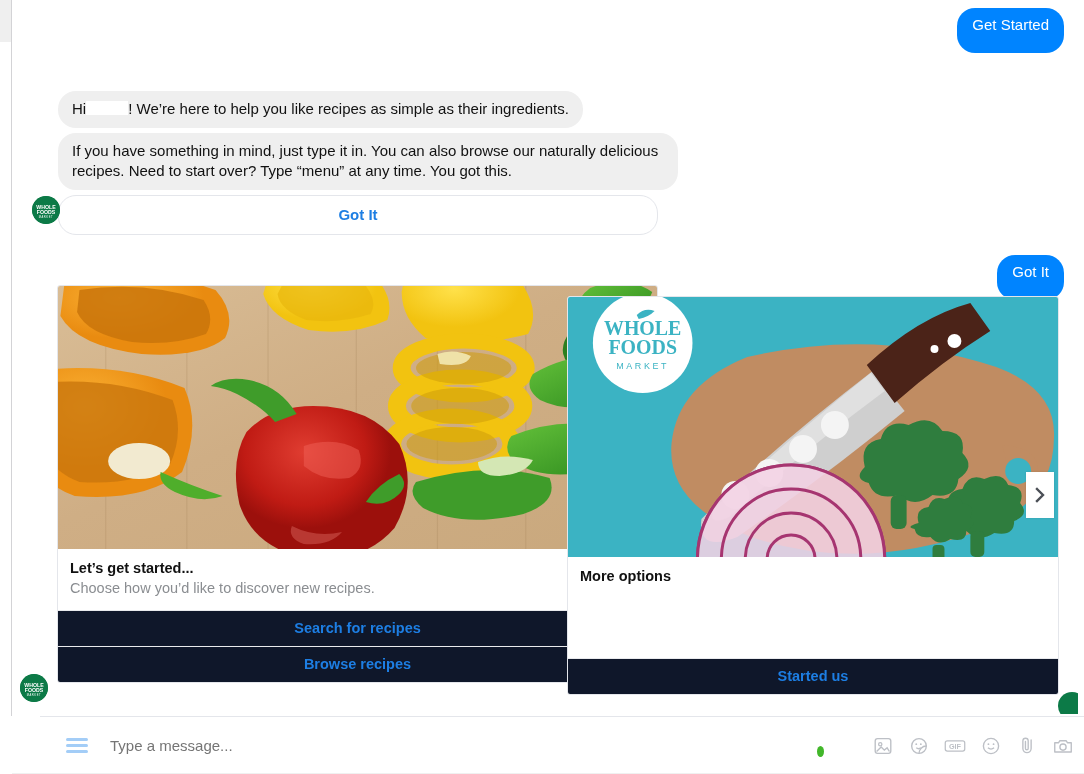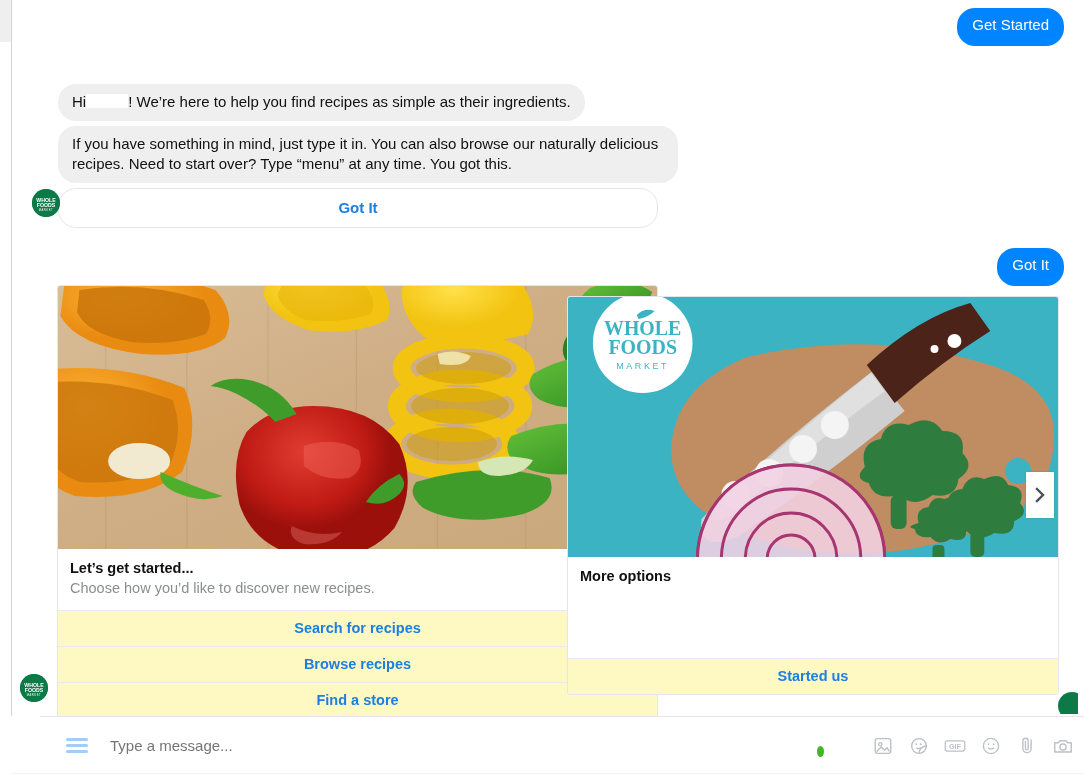--- a/index.html
+++ b/index.html
@@ -15,21 +15,21 @@
   .rail-block { position:absolute; left:0; top:0; width:11px; height:42px; background:#efefef; }
   .rail-divider { position:absolute; left:11px; top:0; width:1px; height:716px; background:#d3d3d6; }
 
   
   .convo { position:absolute; left:12px; top:0; width:1072px; height:716px; background:#fff; }
 
   
   .out-row { display:flex; justify-content:flex-end; padding-right:20px; }
   .out-bubble {
     background:#0084ff; color:#fff; border-radius:18px;
-    padding:8px 15px 12px; font-size:15px; line-height:1.2;
+    padding:8px 15px 19px; font-size:15px; line-height:1.2;
     white-space:nowrap; cursor:pointer;
   }
 
   
   .in-bubble {
     background:#efefef; color:#111; border-radius:18px;
     padding:8px 14px 9px; font-size:15px; line-height:20px;
     display:inline-block;
   }
   .in-bubble.two-line { max-width:620px; }
@@ -56,21 +56,21 @@
     position:absolute; background:#fff; border:1px solid #e4e6eb;
     border-radius:3px; overflow:hidden;
   }
   .card-hero { width:100%; display:block; }
   .card-body { padding:10px 12px 12px; }
   .card-title { font-size:14.5px; font-weight:bold; color:#111; line-height:18px; }
   .card-sub { font-size:14.5px; color:#8a8d91; line-height:19px; margin-top:2px; }
   .card-btn {
     border-top:1px solid #e9eaed; color:#1d7ee3; font-size:14.5px;
     font-weight:bold; text-align:center; padding:9px 0 10px; cursor:pointer;
-    background:#fef9c3;
+    background:#0f172a;
   }
 
   
   .carousel-next {
     position:absolute; width:28px; height:46px; background:#fff;
     display:flex; align-items:center; justify-content:center;
     cursor:pointer; box-shadow:0 0 2px rgba(0,0,0,.12);
   }
   .carousel-next svg { display:block; }
 
@@ -104,21 +104,21 @@
   <div class="rail-divider"></div>
 
   <div class="convo">
 
     <div class="out-row" style="margin-top:8px;">
       <div class="out-bubble">Get Started</div>
     </div>
 
     <div style="margin-top:38px; padding-left:46px;">
       <div class="in-bubble">
-        <span>Hi</span><span class="redact"></span><span>! We’re here to help you find recipes as simple as their ingredients.</span>
+        <span>Hi</span><span class="redact"></span><span>! We’re here to help you like recipes as simple as their ingredients.</span>
       </div>
     </div>
 
     <div style="margin-top:5px; padding-left:46px;">
       <div class="in-bubble two-line">If you have something in mind, just type it in. You can also browse our naturally delicious recipes. Need to start over? Type “menu” at any time. You got this.</div>
     </div>
 
     <div style="position:relative; margin-top:5px; padding-left:46px;">
       <div class="avatar" style="top:1px;">
         <svg width="28" height="28" viewBox="0 0 28 28">
@@ -212,21 +212,20 @@
       <path d="M300 196 q60 -22 112 -4 q8 24 -22 36 q-52 14 -84 -6 q-14 -14 -6 -26 Z" fill="#3f9c2a"></path>
       <path d="M286 188 q-18 10 -28 28 q16 6 28 -8 q8 -10 0 -20 Z" fill="#3f9c2a"></path>
       <path d="M352 176 q22 -10 46 -2 q-6 14 -28 16 q-18 0 -18 -14 Z" fill="#d4e7b4"></path>
     </svg>
     <div class="card-body">
       <div class="card-title">Let’s get started...</div>
       <div class="card-sub">Choose how you’d like to discover new recipes.</div>
     </div>
     <div class="card-btn">Search for recipes</div>
     <div class="card-btn">Browse recipes</div>
-    <div class="card-btn">Find a store</div>
   </div>
 
   <div class="card" style="left:567px; top:296px; width:492px;">
     <svg class="card-hero" viewBox="0 0 492 260" preserveAspectRatio="none" style="height:260px;">
       <rect width="492" height="260" fill="#3bb3c3"></rect>
 
       <path d="M180 60 q130 -30 250 10 q60 22 58 70 q0 64 -70 92 q-120 44 -228 10 q-92 -32 -86 -96 q6 -58 76 -86 Z" fill="#c08c62"></path>
       <path d="M436 148 q36 2 36 26 q0 24 -34 26 q6 -26 -2 -52 Z" fill="#c08c62"></path>
       <circle cx="452" cy="174" r="13" fill="#3bb3c3"></circle>
 

